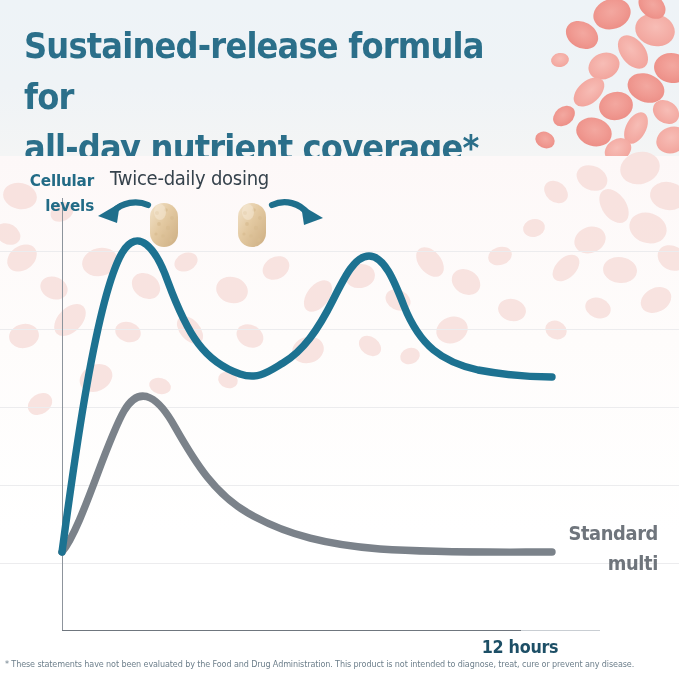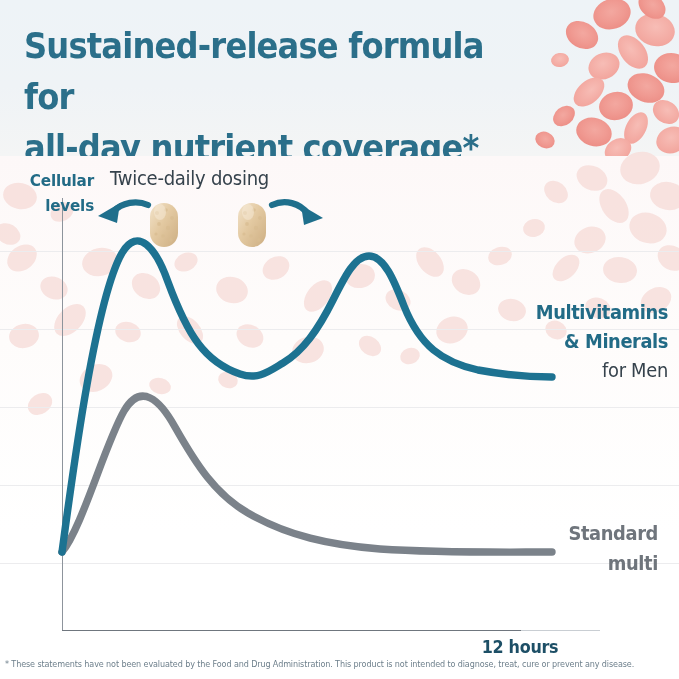--- a/index.html
+++ b/index.html
@@ -357,25 +357,20 @@
       <path d="M 272 205 C 285 199, 300 203, 308 214" fill="none" stroke="#1f6f8c" stroke-width="6.2" stroke-linecap="round"></path>
       <path d="M 323 218 L 301 205 L 304 225 Z" fill="#1f6f8c"></path>
     </g>
   </svg>
 
   <div class="lbl" id="cellular-levels">Cellular
 levels</div>
 
   <div class="lbl" id="dosing-label">Twice-daily dosing</div>
 
-  <div class="lbl" id="mvm-legend">
-    <span id="mvm-line1">Multivitamins</span>
-    <span id="mvm-line2">&amp; Minerals</span>
-    <span id="mvm-line3">for Men</span>
-  </div>
 
   <div class="lbl" id="standard-legend">Standard
 multi</div>
 
   <div class="lbl" id="hours-label">12 hours</div>
 
   <div id="footnote">* These statements have not been evaluated by the Food and Drug Administration. This product is not intended to diagnose, treat, cure or prevent any disease.</div>
 
 </div>
 

